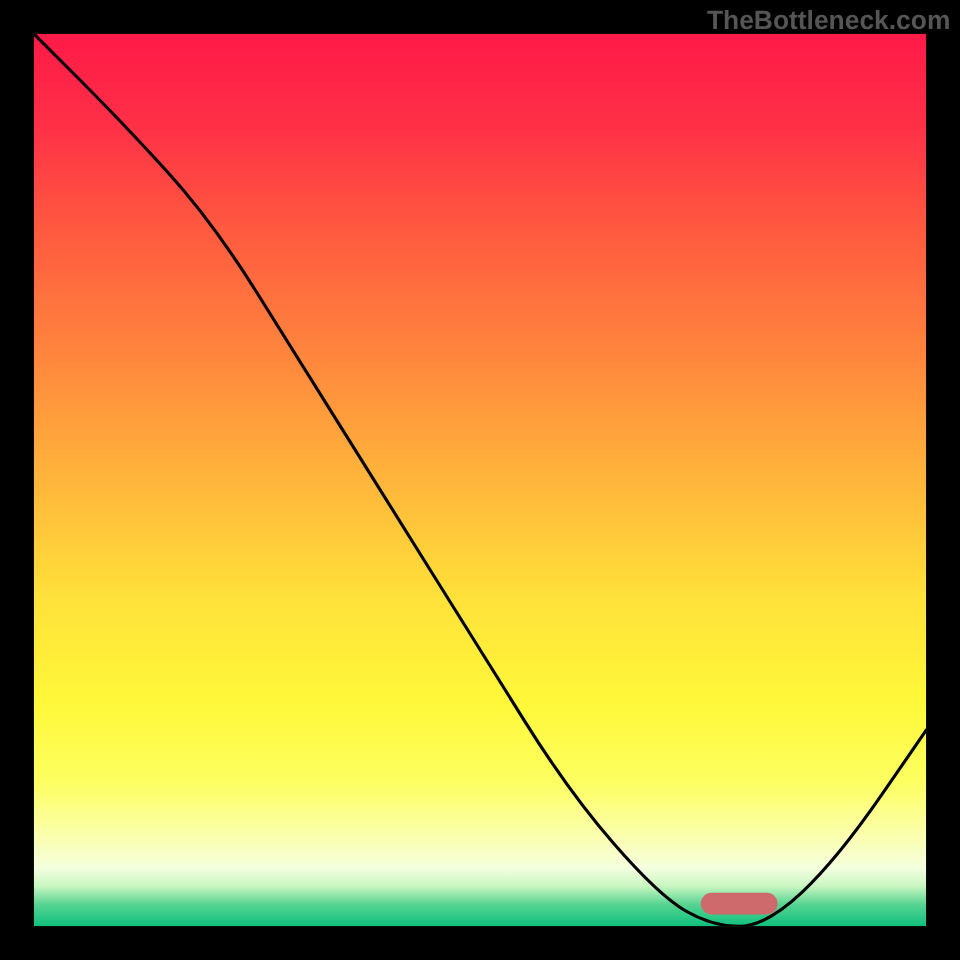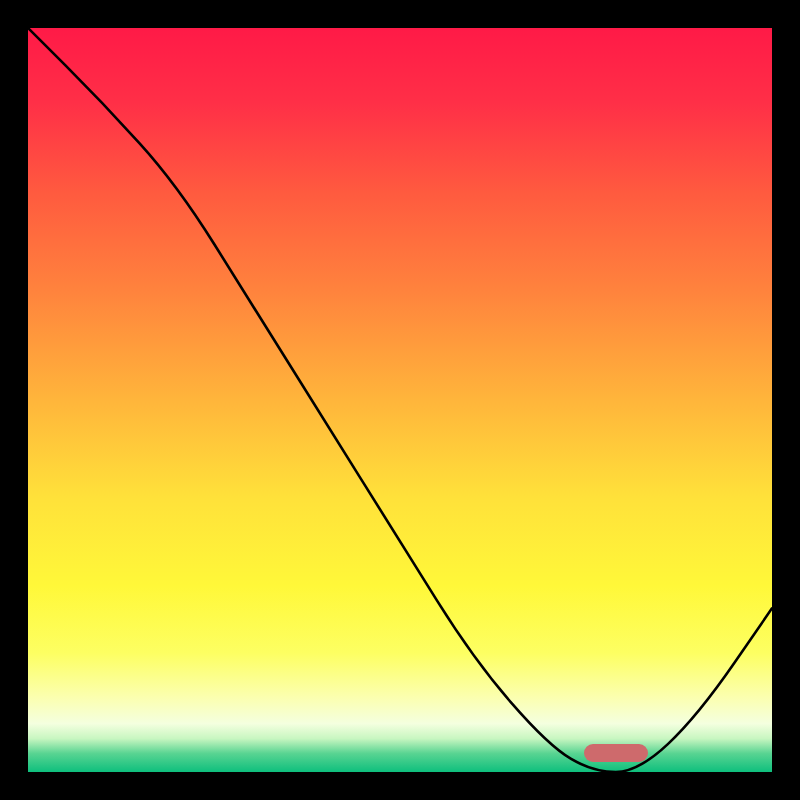--- a/index.html
+++ b/index.html
@@ -56,20 +56,21 @@
     width: 100%;
     height: 100%;
     z-index: 1;
   }
 </style>
 </head>
 <body>
 
 <div class="outer">
 
+  <div class="watermark">TheBottleneck.com</div>
 
   <div class="plot-area">
 
     <svg class="gradient" viewBox="0 0 100 100" preserveAspectRatio="none">
       <defs>
         <linearGradient id="bg-grad" x1="0" y1="0" x2="0" y2="1">
             <stop offset="0%" stop-color="#ff1a47"></stop>
             <stop offset="10%" stop-color="#ff2f47"></stop>
             <stop offset="22%" stop-color="#ff5a3f"></stop>
             <stop offset="35%" stop-color="#ff823d"></stop>

